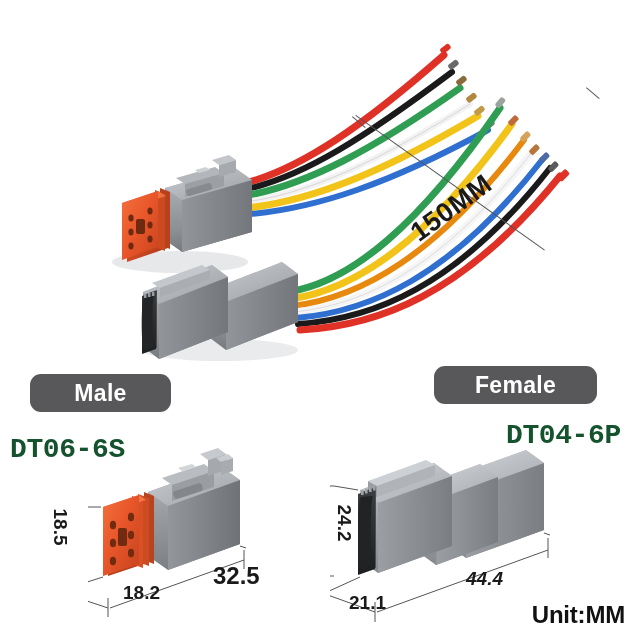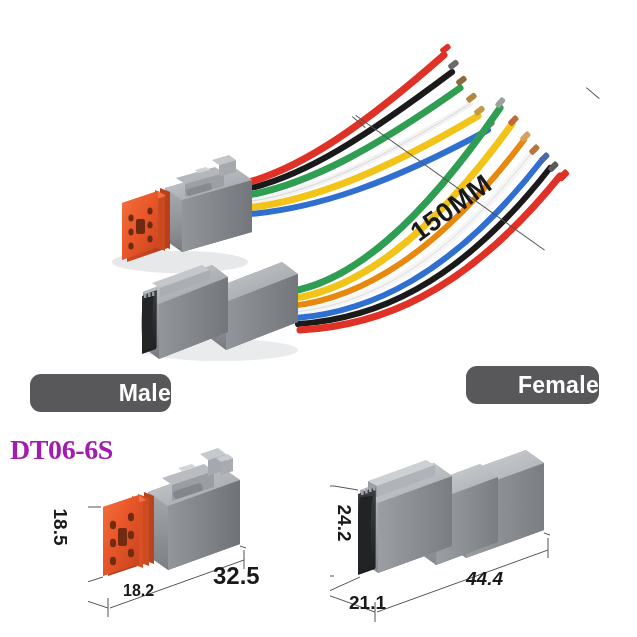--- a/index.html
+++ b/index.html
@@ -27,33 +27,33 @@
   .badge {
     position: absolute;
     background: #58585a;
     color: #ffffff;
     border-radius: 11px;
     font-size: 23px;
     font-weight: 700;
     letter-spacing: .3px;
     display: flex;
     align-items: center;
-    justify-content: flex-end;
+    justify-content: center;
     font-family: "Liberation Sans", sans-serif;
   }
   #badge-male   { left: 30px;  top: 374px; width: 141px; height: 38px; }
-  #badge-female { left: 466px; top: 366px; width: 133px; height: 38px; }
+  #badge-female { left: 434px; top: 366px; width: 163px; height: 38px; }
 
   .partno {
     position: absolute;
-    color: #a21caf;
+    color: #14532d;
     font-weight: 800;
     font-size: 28px;
     letter-spacing: -.4px;
-    font-family: Liberation Serif, serif;
+    font-family: Liberation Mono, monospace;
     white-space: nowrap;
   }
   #partno-male   { left: 10px;  top: 434px; }
   #partno-female { left: 506px; top: 420px; }
 
   #unit-label {
     position: absolute;
     right: 12px; bottom: 8px;
     font-size: 24px;
     font-weight: 700;
@@ -309,26 +309,27 @@
       <line x1="20" y1="158" x2="20" y2="177"></line>
       <line x1="15" y1="137" x2="-26" y2="150"></line>
 
       <line x1="22" y1="168" x2="156" y2="120"></line>
       <line x1="156" y1="110" x2="156" y2="129"></line>
       <line x1="152" y1="106" x2="158" y2="108"></line>
     </g>
   </svg>
 
   <div class="dimtext rot90" id="dim-male-h" style="left:42px; top:516px; font-size:19px;">18.5</div>
-  <div class="dimtext" id="dim-male-w" style="left:123px; top:582px; font-size:16px;">18.2</div>
+  <div class="dimtext" id="dim-male-w" style="left:123px; top:582px; font-size:19px;">18.2</div>
   <div class="dimtext" id="dim-male-l" style="left:213px; top:562px; font-size:24px;">32.5</div>
 
   <div class="badge" id="badge-female">
     <span>Female</span>
   </div>
+  <div class="partno" id="partno-female">DT04-6P</div>
 
   <svg width="300" height="200" viewBox="0 0 300 200" style="position:absolute;left:330px;top:430px;">
     <defs>
       <linearGradient id="fBody" x1="0" y1="0" x2="0" y2="1">
         <stop offset="0%" stop-color="#c3c6ca"></stop>
         <stop offset="40%" stop-color="#a9acb1"></stop>
         <stop offset="100%" stop-color="#85888d"></stop>
       </linearGradient>
       <linearGradient id="fTop" x1="0" y1="0" x2="1" y2="1">
         <stop offset="0%" stop-color="#d2d5d9"></stop>
@@ -388,14 +389,15 @@
       <line x1="47" y1="182" x2="218" y2="120"></line>
       <line x1="218" y1="108" x2="218" y2="128"></line>
       <line x1="214" y1="103" x2="220" y2="105"></line>
     </g>
   </svg>
 
   <div class="dimtext rot90" id="dim-female-h" style="left:326px; top:512px; font-size:19px;">24.2</div>
   <div class="dimtext" id="dim-female-w" style="left:349px; top:592px; font-size:19px;text-align:center;">21.1</div>
   <div class="dimtext" id="dim-female-l" style="left:466px; top:568px; font-size:19px;font-style:italic;">44.4</div>
 
+  <div id="unit-label">Unit:MM</div>
 
 </div>
 
 </body></html>

